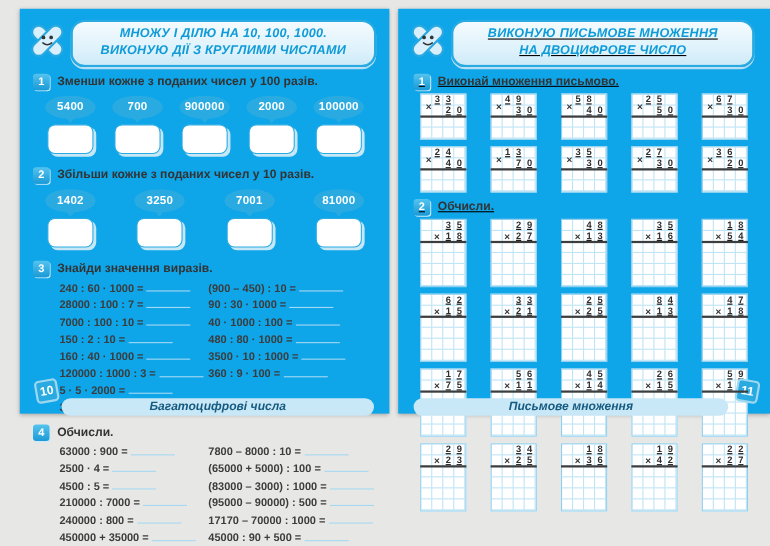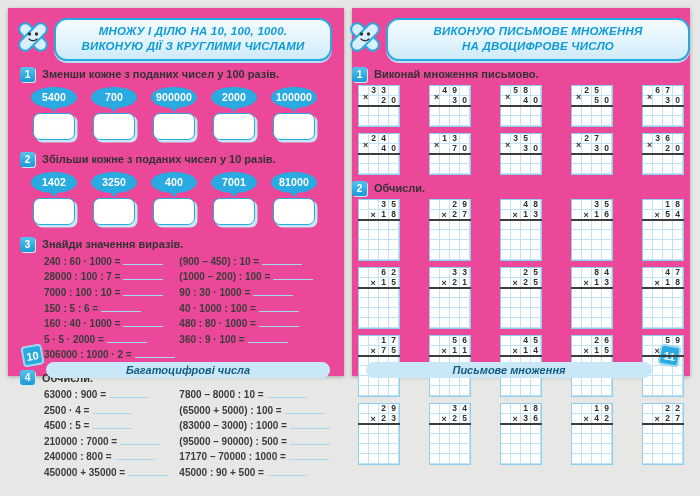--- a/index.html
+++ b/index.html
@@ -3,26 +3,27 @@
 <meta charset="utf-8">
 <style>
   html,body{margin:0;padding:0;}
   body{
     width:700px;height:496px;position:relative;
     background:#e7e7e6;
     font-family:"Liberation Sans", sans-serif;
     overflow:hidden;
   }
   .page{
-    position:absolute;top:8px;height:368px;background:#ec4899;
+    position:absolute;top:8px;height:368px;background:#0ea5e9;
     box-shadow:0 1px 4px rgba(0,0,0,.28);
     box-sizing:border-box;
+    margin-left:10px;
   }
   #page-left{left:8px;width:336px;padding:10px 12px;}
-  #page-right{left:352px;width:338px;padding:10px 0;}
+  #page-right{left:352px;width:338px;padding:10px 14px;text-decoration:underline;}
 
   
   .head-row{display:flex;align-items:center;margin-bottom:6px;}
   .mascot{flex:0 0 38px;margin-left:-6px;margin-right:2px;}
   .banner{
     flex:1;border:2px solid var(--accent);border-radius:13px;
     background:linear-gradient(#f4fbfe 0%,#dcf1fb 70%,#cdeaf8 100%);
     padding:4px 4px 5px;text-align:center;
     color:#0f9bd8;font-weight:bold;font-style:italic;
     font-size:11.5px;line-height:1.3;letter-spacing:.2px;
@@ -34,21 +35,21 @@
   .task-head{display:flex;align-items:center;gap:7px;margin:6px 0 3px;}
   .badge{
     width:15px;height:15px;border-radius:3px;flex:0 0 15px;
     background:linear-gradient(#55c3ed,#1a9ad7);
     color:#fff;font-size:10px;font-weight:bold;line-height:15px;text-align:center;
     box-shadow:1px 1px 0 #cfe9f7;
   }
   .task-text{font-size:11px;font-weight:bold;color:#333;}
 
   
-  .bubble-row{display:flex;padding:2px 4px 6px;}
+  .bubble-row{display:flex;justify-content:space-between;padding:2px 4px 6px;}
   .bgroup{display:flex;flex-direction:column;align-items:center;width:60px;}
   .bubble{
     min-width:46px;padding:0 5px;height:21px;border-radius:50%;
     background:var(--accent);color:#fff;font-size:10.5px;font-weight:bold;
     display:flex;align-items:center;justify-content:center;letter-spacing:.2px;
     box-sizing:border-box;
   }
   .tail{width:0;height:0;border-left:5px solid transparent;border-right:5px solid transparent;
     border-top:6px solid var(--accent);margin-top:-2px;}
   .abox{
@@ -156,56 +157,52 @@
         <div class="bubble">1402</div>
         <div class="tail"></div>
         <div class="abox"></div>
       </div>
       <div class="bgroup">
         <div class="bubble">3250</div>
         <div class="tail"></div>
         <div class="abox"></div>
       </div>
       <div class="bgroup">
-        <div class="bubble">400</div>
-        <div class="tail"></div>
-        <div class="abox"></div>
-      </div>
-      <div class="bgroup">
         <div class="bubble">7001</div>
         <div class="tail"></div>
         <div class="abox"></div>
       </div>
       <div class="bgroup">
         <div class="bubble">81000</div>
         <div class="tail"></div>
         <div class="abox"></div>
       </div>
     </div>
 
   <div class="task-head">
     <span class="badge">3</span>
     <span class="task-text">Знайди значення виразів.</span>
   </div>
   <div class="expr-cols">
     <div class="expr-col1">
         <div class="erow"><span>240 : 60 · 1000 =</span><span class="blank"></span></div>
         <div class="erow"><span>28000 : 100 : 7 =</span><span class="blank"></span></div>
         <div class="erow"><span>7000 : 100 : 10 =</span><span class="blank"></span></div>
-        <div class="erow"><span>150 : 5 : 6 =</span><span class="blank"></span></div>
+        <div class="erow"><span>150 : 2 : 10 =</span><span class="blank"></span></div>
         <div class="erow"><span>160 : 40 · 1000 =</span><span class="blank"></span></div>
+        <div class="erow"><span>120000 : 1000 : 3 =</span><span class="blank"></span></div>
         <div class="erow"><span>5 · 5 · 2000 =</span><span class="blank"></span></div>
         <div class="erow"><span>306000 : 1000 · 2 =</span><span class="blank"></span></div>
       </div>
     <div class="expr-col2">
         <div class="erow"><span>(900 – 450) : 10 =</span><span class="blank"></span></div>
-        <div class="erow"><span>(1000 – 200) : 100 =</span><span class="blank"></span></div>
         <div class="erow"><span>90 : 30 · 1000 =</span><span class="blank"></span></div>
         <div class="erow"><span>40 · 1000 : 100 =</span><span class="blank"></span></div>
         <div class="erow"><span>480 : 80 · 1000 =</span><span class="blank"></span></div>
+        <div class="erow"><span>3500 · 10 : 1000 =</span><span class="blank"></span></div>
         <div class="erow"><span>360 : 9 · 100 =</span><span class="blank"></span></div>
       </div>
   </div>
 
   <div class="task-head">
     <span class="badge">4</span>
     <span class="task-text">Обчисли.</span>
   </div>
   <div class="expr-cols">
     <div class="expr-col1">

